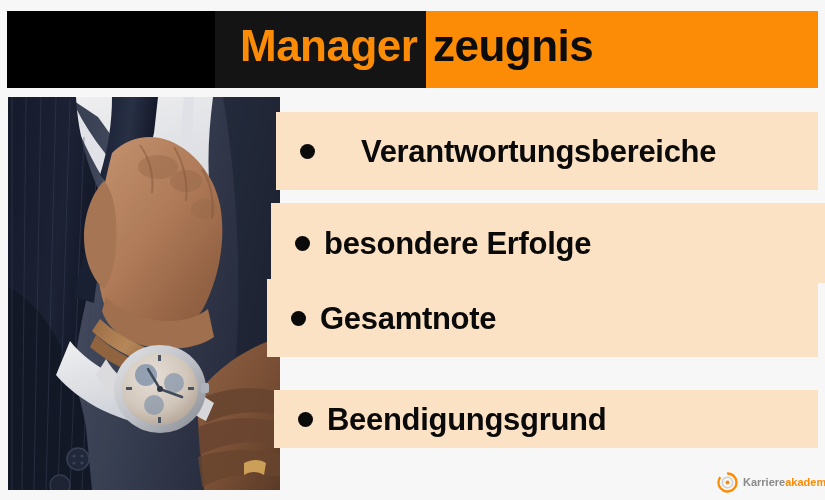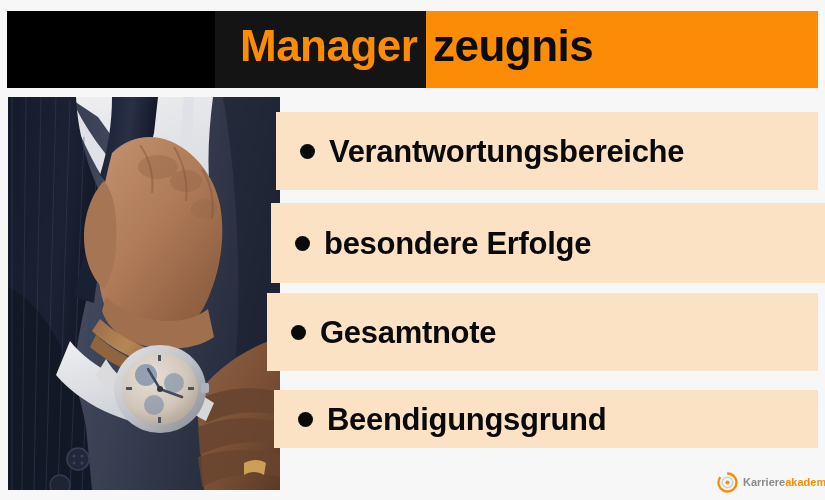--- a/index.html
+++ b/index.html
@@ -116,23 +116,23 @@
     flex: 0 0 auto;
   }
   .bullet-box .bullet-label {
     font-size: 31px;
     font-weight: bold;
     color: #0a0a0a;
     letter-spacing: -0.3px;
     line-height: 1;
     white-space: nowrap;
   }
-  .box-1 { left: 276px; top: 112px; width: 542px; height: 78px; }
+  .box-1 { left: 276px; top: 112px; width: 542px; height: 78px; gap: 32px; }
   .box-2 { left: 271px; top: 203px; width: 635px; height: 80px; }
-  .box-3 { left: 267px; top: 293px; width: 551px; height: 78px; }
+  .box-3 { left: 267px; top: 279px; width: 551px; height: 78px; }
   .box-4 { left: 274px; top: 390px; width: 544px; height: 58px; }
 
   
   .logo {
     position: absolute;
     left: 717px;
     top: 469px;
     height: 26px;
     display: flex;
     align-items: center;

